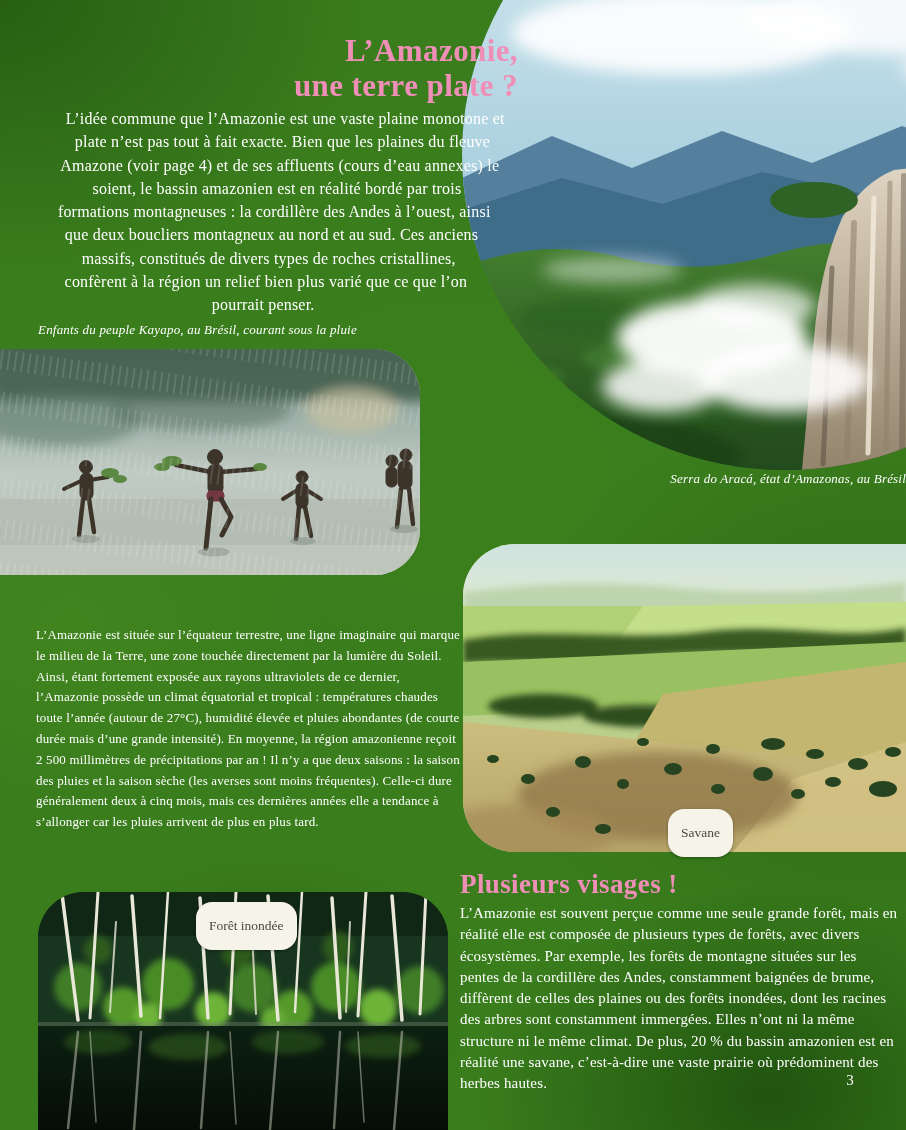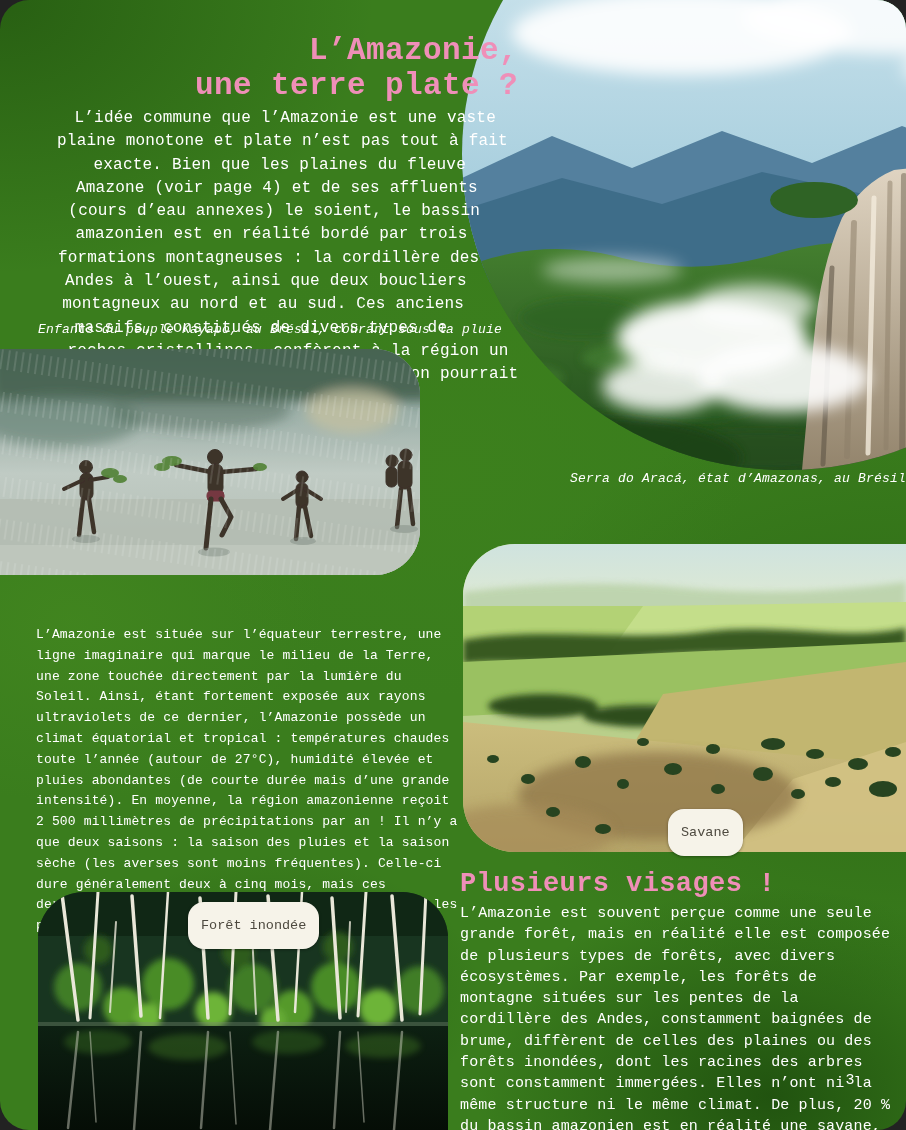--- a/index.html
+++ b/index.html
@@ -1,27 +1,26 @@
 <!DOCTYPE html>
 <html><head>
 <meta charset="utf-8">
 <style>
   html,body{margin:0;padding:0;background:#222;}
   .page{
     position:relative; width:906px; height:1130px; overflow:hidden;
-    font-family:Liberation Mono, monospace;
+    font-family:Liberation Serif, serif;
     background-color:#3a7d1d;
     background-image:
       radial-gradient(420px 300px at 85% 97%, rgba(16,55,6,.6), transparent 70%),
       radial-gradient(520px 380px at 0% 0%, rgba(22,66,8,.5), transparent 72%),
       radial-gradient(360px 260px at 8% 55%, rgba(80,150,35,.30), transparent 70%),
       radial-gradient(420px 320px at 50% 42%, rgba(66,136,28,.28), transparent 70%),
       radial-gradient(560px 420px at 98% 62%, rgba(28,80,10,.38), transparent 72%),
       radial-gradient(300px 200px at 30% 88%, rgba(24,70,9,.35), transparent 70%);
-    border-radius: 29px;
   }
   .photo{position:absolute; overflow:hidden;}
   .photo svg{display:block;}
   .photo-mountain{left:462px; top:-162px; width:648px; height:632px; border-radius:50%; background:#35682a;}
   .photo-children{left:0; top:349px; width:420px; height:226px; border-radius:0 46px 46px 0; background:#9db0a8;}
   .photo-savane{left:463px; top:544px; width:443px; height:308px; border-radius:52px 0 0 52px; background:#b9cf8a;}
   .photo-foret{left:38px; top:892px; width:410px; height:238px; border-radius:46px 46px 0 0; background:#10241506;}
   .page-title{
     position:absolute; top:33px; left:40px; width:478px; text-align:right;
     color:#ef8fb8; font-size:31px; line-height:35px; font-weight:700; letter-spacing:.4px;
@@ -43,21 +42,21 @@
   .heading-visages{top:869px; left:460px;}
   .body-text{position:absolute; color:#ffffff; letter-spacing:.15px;}
   .body-climat{top:625px; left:36px; width:424px; font-size:13px; line-height:20.8px;}
   .body-visages{top:903px; left:460px; width:438px; font-size:15px; line-height:21.3px;}
   .pill{
     position:absolute; background:#f6f3e9; color:#4d493f; font-size:13.5px;
     padding:16px 13px; border-radius:16px; box-shadow:0 1px 3px rgba(0,0,0,.35);
     white-space:nowrap;
   }
   .pill-savane{left:668px; top:809px;}
-  .pill-foret{left:188px; top:902px;}
+  .pill-foret{left:196px; top:902px;}
   .page-number{position:absolute; top:1072px; left:838px; width:24px; text-align:center;
     color:#ffffff; font-size:15px;}
 </style>
 </head>
 <body>
 
 <div class="page">
 
   <div class="photo photo-mountain">
     <svg width="648" height="632" viewBox="0 0 648 632">

